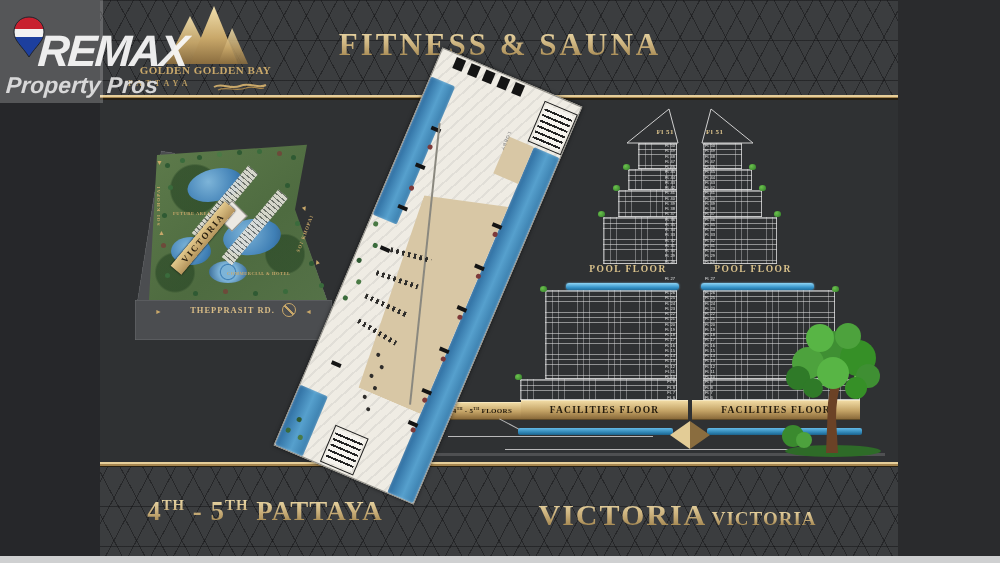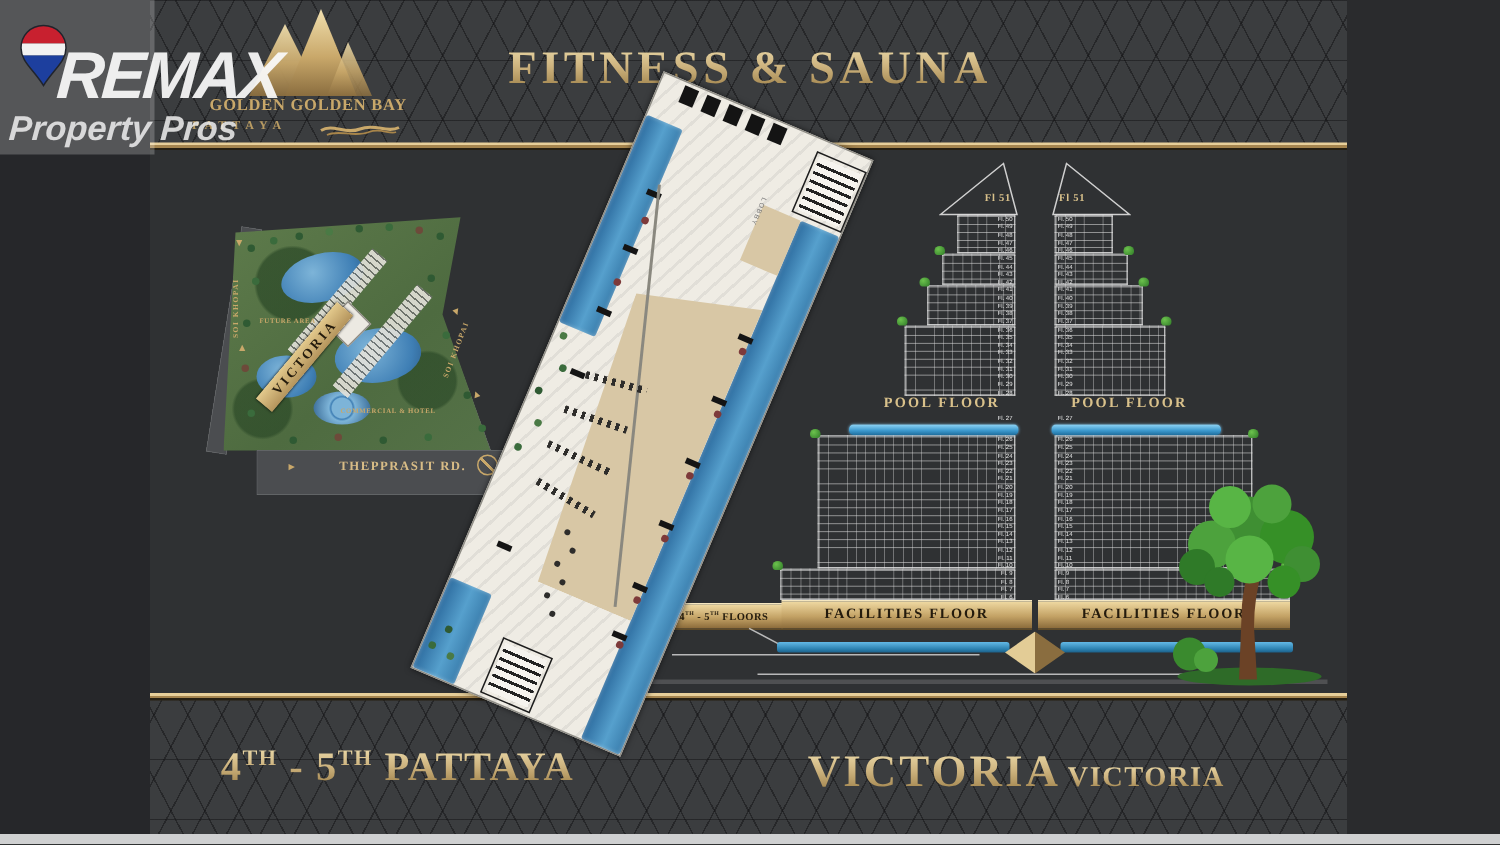--- a/index.html
+++ b/index.html
@@ -181,21 +181,21 @@
     </div>
     <div class="sp-label" style="left:38px;top:68px;">FUTURE AREA</div>
     <div class="sp-label" style="left:92px;top:128px;">COMMERCIAL &amp; HOTEL</div>
     <div class="sp-label" style="left:-1px;top:60px;transform:rotate(-90deg);font-size:5px;letter-spacing:1px;width:48px;text-align:center;">SOI KHOPAI</div>
     <div class="sp-label" style="left:146px;top:88px;transform:rotate(-69deg);font-size:5px;letter-spacing:1px;width:48px;text-align:center;">SOI KHOPAI</div>
     <div class="sp-arrow" style="left:21px;top:16px;">▼</div>
     <div class="sp-arrow" style="left:23px;top:86px;">▲</div>
     <div class="sp-arrow" style="left:166px;top:62px;transform:rotate(-20deg);">▼</div>
     <div class="sp-arrow" style="left:179px;top:116px;transform:rotate(160deg);">▼</div>
 
-    <div class="road" style="left:0;top:157px;width:197px;height:30px;margin-left:36px;">
+    <div class="road" style="left:0;top:157px;width:197px;height:40px;">
       <div class="sp-arrow" style="left:20px;top:8px;">►</div>
       <div id="sp-road-name">THEPPRASIT RD.</div>
       <div id="compass"></div>
       <div class="sp-arrow" style="left:170px;top:8px;">◄</div>
     </div>
     <div id="sp-trees" class="dotset" style="left:0;top:0;background:transparent;
       box-shadow:30px 20px 0 #2f5a33,45px 15px 0 #3a6b3c,62px 12px 0 #2f5a33,82px 9px 0 #4a7a45,102px 7px 0 #2f5a33,122px 6px 0 #3a6b3c,142px 8px 0 #6d4a3a,156px 12px 0 #2f5a33,
       33px 42px 0 #3a6b3c,27px 70px 0 #2f5a33,26px 100px 0 #6d4a3a,30px 130px 0 #3a6b3c,150px 40px 0 #2f5a33,160px 78px 0 #3a6b3c,174px 118px 0 #2f5a33,184px 140px 0 #3a6b3c,
       58px 148px 0 #2f5a33,88px 146px 0 #6d4a3a,118px 148px 0 #2f5a33,148px 146px 0 #3a6b3c;"></div>
   </div>

